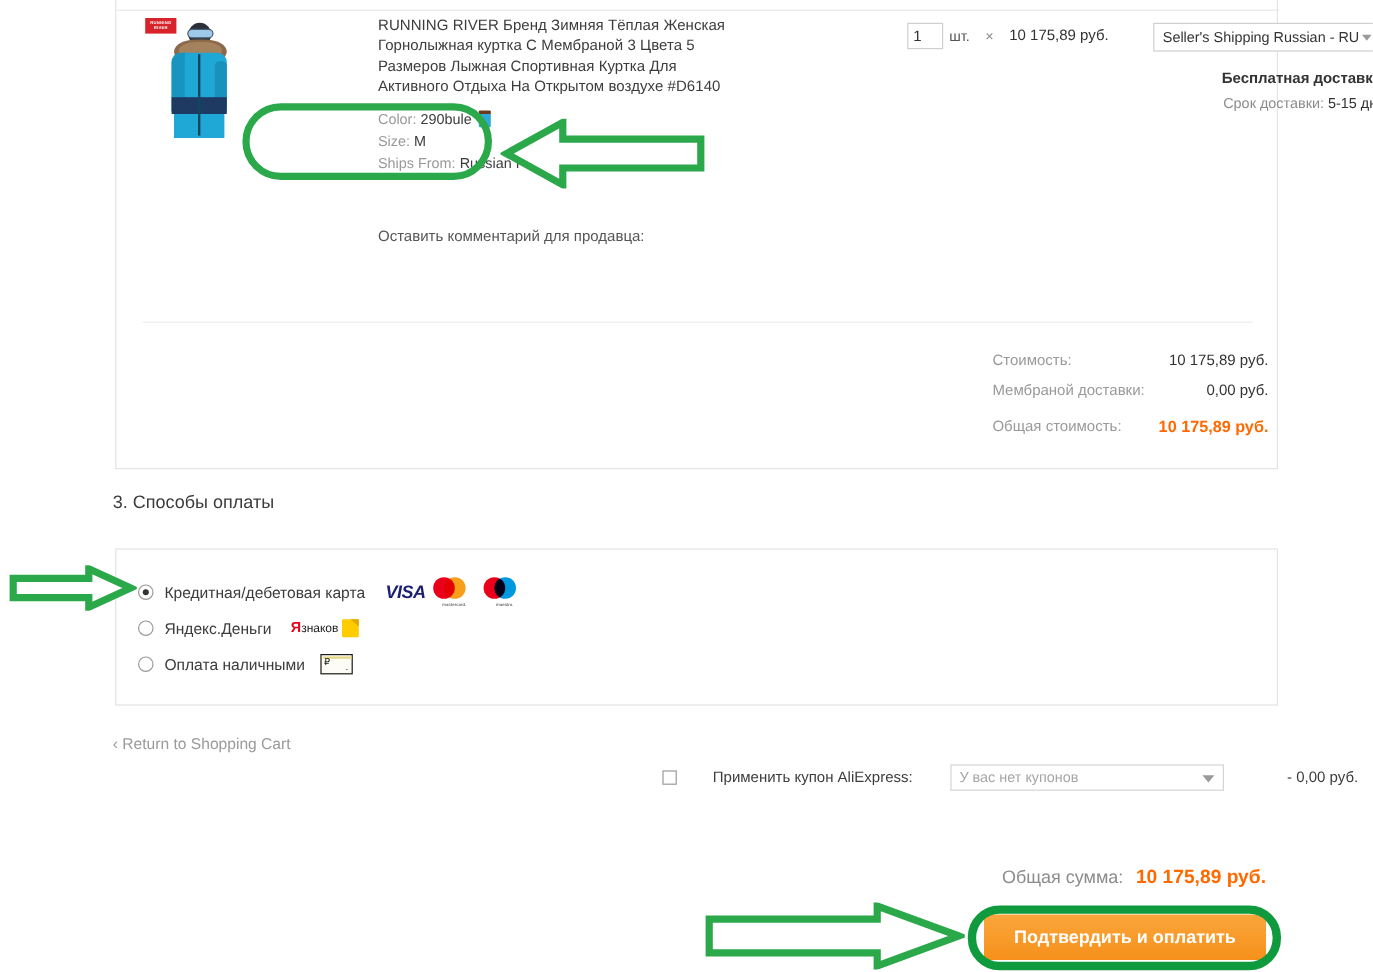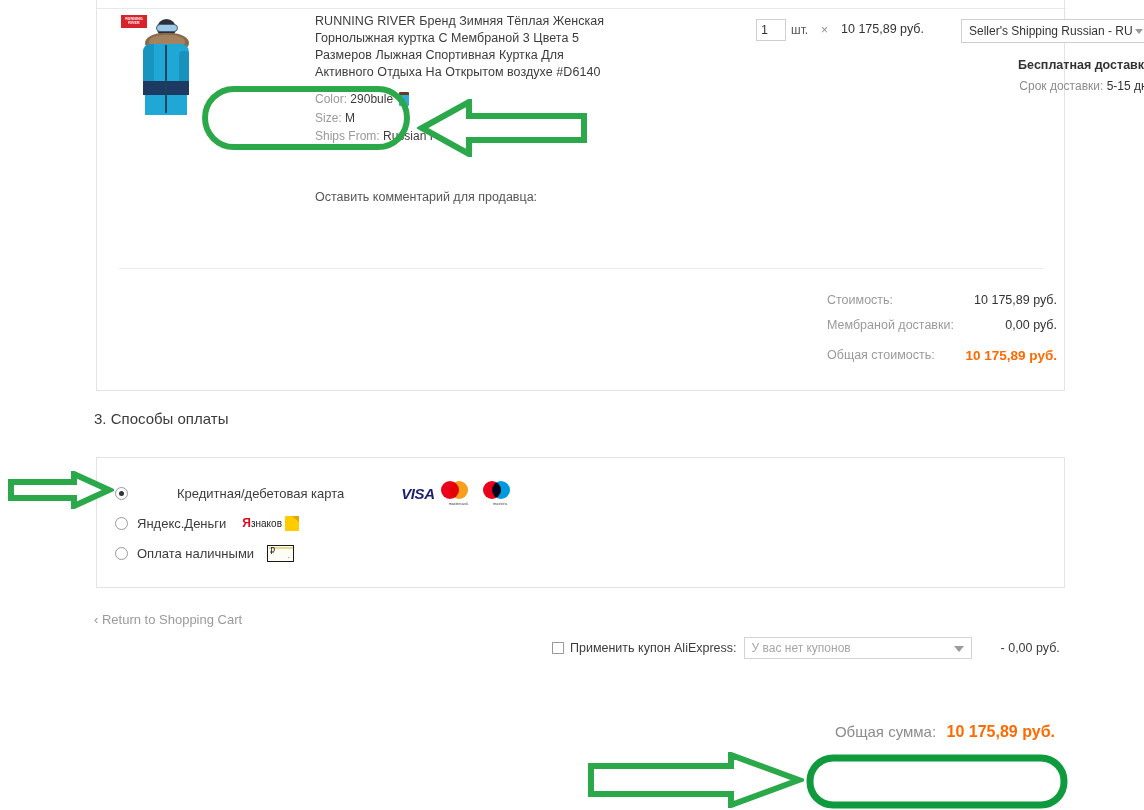--- a/index.html
+++ b/index.html
@@ -264,21 +264,21 @@
     border: 1px solid #e3e3e3;
     background: #fff;
   }
   .pay-row {
     position: absolute;
     left: 18px;
     height: 22px;
     display: flex;
     align-items: center;
   }
-  .pay-row.r1 { top: 24px; gap: 40px; }
+  .pay-row.r1 { top: 24px; }
   .pay-row.r2 { top: 54px; }
   .pay-row.r3 { top: 84px; }
   .radio {
     width: 13px; height: 13px;
     border: 1px solid #999;
     border-radius: 50%;
     background: #fff;
     position: relative;
     flex: none;
   }
@@ -369,21 +369,21 @@
     font-size: 13px;
     color: #9a9a9a;
     text-decoration: none;
     white-space: nowrap;
   }
 
   
   .coupon-row {
     position: absolute;
     left: 552px; top: 637px;
-    display: flex; align-items: center;
+    display: flex; align-items: center; gap: 24px;
   }
   .cb {
     width: 12px; height: 12px;
     border: 1px solid #9a9a9a;
     background: #fff;
     flex: none;
   }
   .coupon-label {
     margin-left: 6px;
     font-size: 12.5px;
@@ -576,20 +576,21 @@
       <span class="caret"></span>
     </span>
     <span class="coupon-amount">- 0,00 руб.</span>
   </div>
 
   <div class="grand-row">
     <span class="grand-label">Общая сумма:</span>
     <span class="grand-value">10 175,89 руб.</span>
   </div>
 
+  <button class="pay-btn">Подтвердить и оплатить</button>
 
   <div class="anno" style="left:200px; top:84px;">
     <svg width="212" height="68" viewBox="0 0 212 68">
       <rect x="5" y="5" width="202" height="58" rx="29" ry="29" fill="none" stroke="#2aa84a" stroke-width="6"></rect>
     </svg>
   </div>
 
   <div class="anno" style="left:417px; top:99px;">
     <svg width="172" height="58" viewBox="0 0 172 58">
       <polygon points="5,29 52,3 52,17 167,17 167,41 52,41 52,55" fill="#ffffff" stroke="#2aa84a" stroke-width="6" stroke-linejoin="miter"></polygon>

